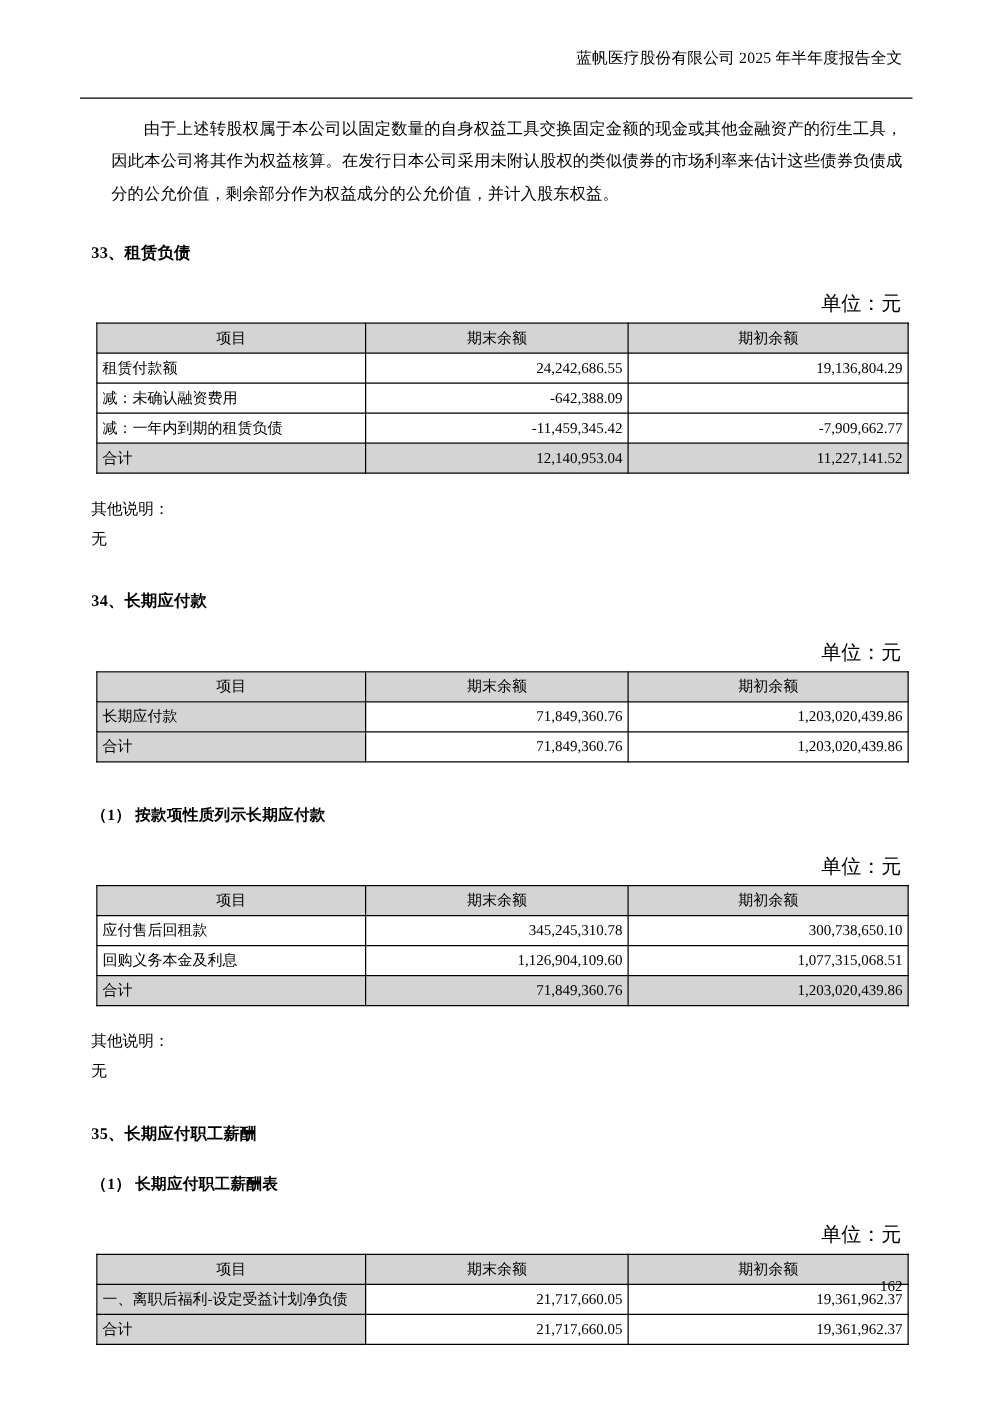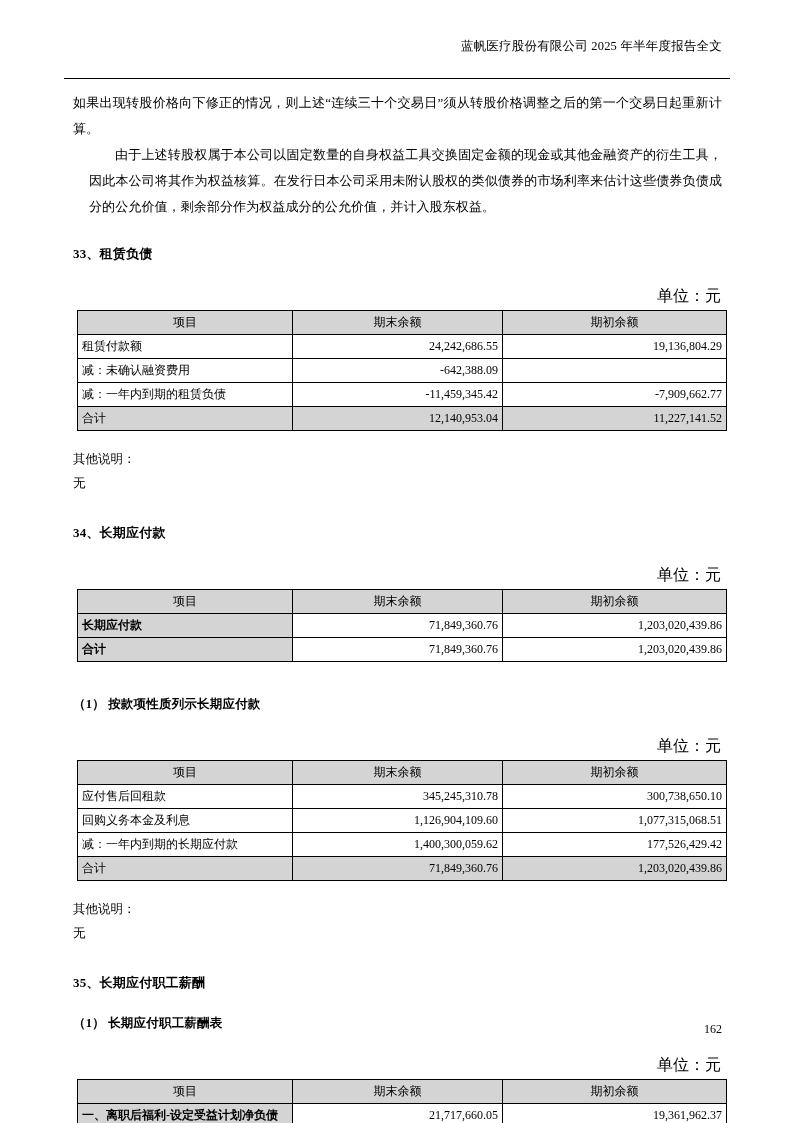--- a/index.html
+++ b/index.html
@@ -131,21 +131,20 @@
   td.cell-item {
     text-align: left;
     padding-left: 5px;
   }
   td.cell-num {
     text-align: right;
     padding-right: 5px;
   }
   td.shaded {
     background: #d4d4d4;
-    font-weight: bold;
   }
   tr.total-row td {
     background: #d4d4d4;
   }
 
   
   .page-number {
     position: absolute;
     left: 73px;
     top: 1022px;
@@ -157,21 +156,20 @@
 </head>
 <body>
 
 <div class="page">
 
   <div class="page-header">蓝帆医疗股份有限公司 2025 年半年度报告全文</div>
   <div class="header-rule"></div>
 
   <div class="content">
 
-    <p class="body-text">如果出现转股价格向下修正的情况，则上述“连续三十个交易日”须从转股价格调整之后的第一个交易日起重新计算。</p>
 
     <p class="body-text indent">由于上述转股权属于本公司以固定数量的自身权益工具交换固定金额的现金或其他金融资产的衍生工具，因此本公司将其作为权益核算。在发行日本公司采用未附认股权的类似债券的市场利率来估计这些债券负债成分的公允价值，剩余部分作为权益成分的公允价值，并计入股东权益。</p>
 
     <div class="spacer-22"></div>
 
     <h2 class="section-heading">33、租赁负债</h2>
 
     <div class="spacer-20"></div>
 
     <div class="unit-line">单位：元</div>
@@ -278,25 +276,20 @@
         <tr>
           <td class="cell-item">应付售后回租款</td>
           <td class="cell-num">345,245,310.78</td>
           <td class="cell-num">300,738,650.10</td>
         </tr>
         <tr>
           <td class="cell-item">回购义务本金及利息</td>
           <td class="cell-num">1,126,904,109.60</td>
           <td class="cell-num">1,077,315,068.51</td>
         </tr>
-        <tr>
-          <td class="cell-item">减：一年内到期的长期应付款</td>
-          <td class="cell-num">1,400,300,059.62</td>
-          <td class="cell-num">177,526,429.42</td>
-        </tr>
         <tr class="total-row">
           <td class="cell-item">合计</td>
           <td class="cell-num">71,849,360.76</td>
           <td class="cell-num">1,203,020,439.86</td>
         </tr>
       </tbody>
     </table>
 
     <div class="spacer-12"></div>
 

